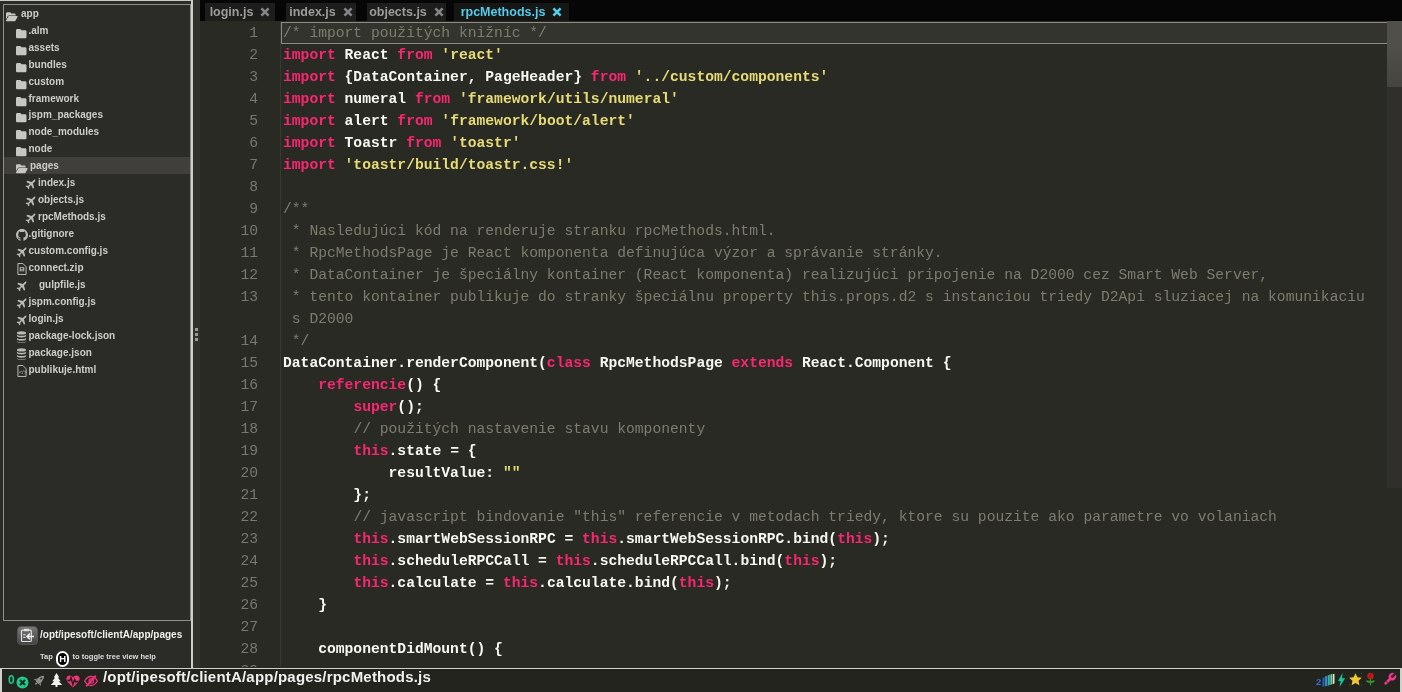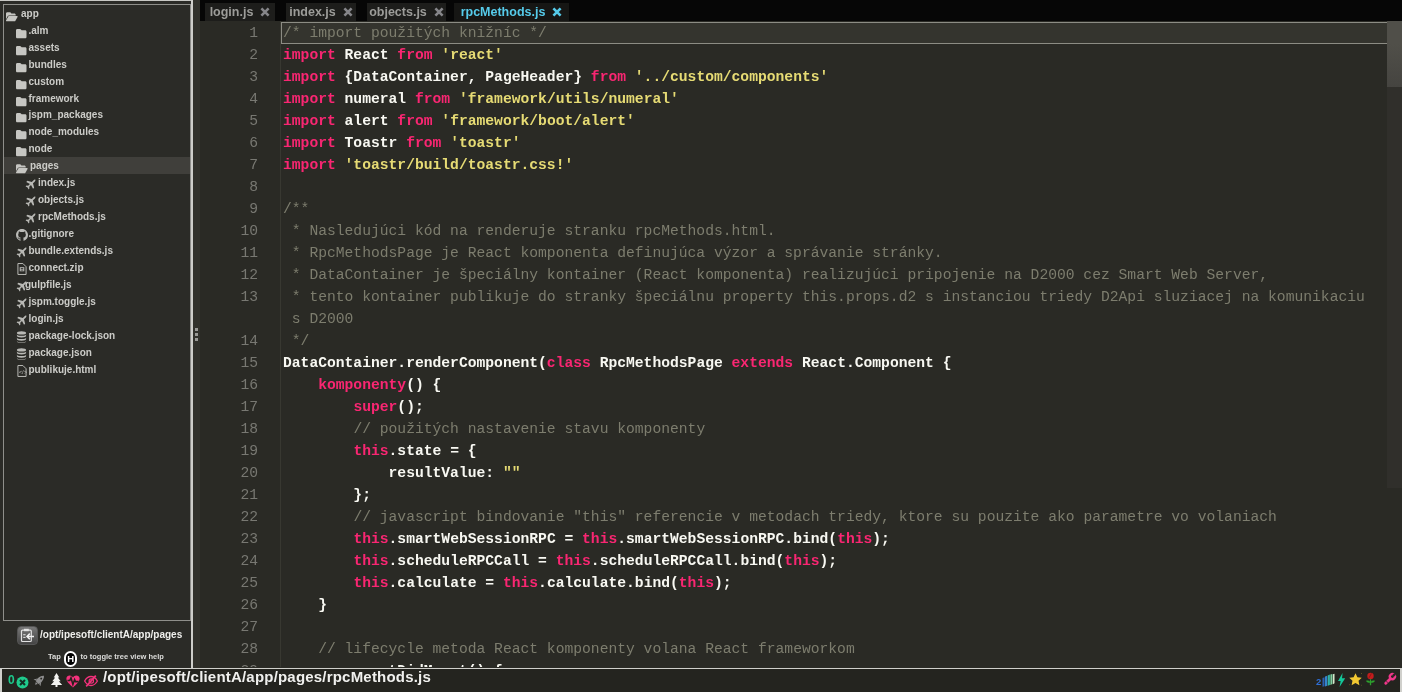--- a/index.html
+++ b/index.html
@@ -25,21 +25,21 @@
 #gut{position:absolute;left:0;top:1px;width:58px;margin:0;text-align:right;font-family:"Liberation Mono",monospace;font-size:14.67px;line-height:22px;color:#787872;}
 #code{position:absolute;left:83px;top:1px;margin:0;font-family:"Liberation Mono",monospace;font-weight:bold;font-size:14.67px;line-height:22px;color:#f8f8f2;}
 #code .k{color:#f92672;}
 #code .s{color:#e6db74;}
 #code .c{color:#7d7d6e;font-weight:normal;}
 #strack{position:absolute;left:1187px;top:0;width:15px;height:467px;background:#302f2b;}
 #sthumb{position:absolute;left:1187px;top:0;width:15px;height:66px;background:linear-gradient(#504f49 0 35%,#454440);}
 
 #clip{position:absolute;left:17px;top:626px;width:21px;height:19px;border-radius:4px;background:linear-gradient(#787878,#444444);border:1px solid #555555;box-sizing:border-box;display:flex;align-items:center;justify-content:center;}
 #tpath{position:absolute;left:40px;top:629px;font-size:10px;font-weight:bold;color:#efefec;}
-#help{position:absolute;left:0px;top:651px;width:196px;text-align:center;font-size:7.5px;font-weight:bold;color:#dddddb;margin-left:8px;}
+#help{position:absolute;left:0px;top:651px;width:196px;text-align:center;font-size:7.5px;font-weight:bold;color:#dddddb;}
 #hcirc{display:inline-block;width:9.5px;height:11.5px;line-height:11.5px;border:2px solid #fff;border-radius:8px;background:#000;font-size:9.5px;vertical-align:-3.5px;text-align:center;color:#fff;margin:0 1px;}
 
 #sbar{position:absolute;left:0;top:668px;width:1402px;height:24px;background:#24241f;border-top:1px solid #cfcfcb;box-sizing:border-box;}
 #sbar svg,#sbar .t2{position:absolute;}
 #lline{position:absolute;left:0;top:669px;width:2px;height:23px;background:#cfcfcb;}
 #spath{position:absolute;left:103px;top:668px;font-size:15px;font-weight:bold;color:#f0f0ee;letter-spacing:0.2px;}
 #szero{position:absolute;left:8px;top:673px;font-size:12px;font-weight:bold;color:#1dc98c;}
 #rline{position:absolute;left:1400px;top:669px;width:2px;height:23px;background:#d0d0cc;}
 </style></head>
 <body>
@@ -99,36 +99,36 @@
         <path d="M12.1 0.9 c0.7 0.7-0.2 1.9-1 2.6 L9.4 5 l1.4 5.2-1.3 1.3-2.4-4.3-2.1 2.1 0.2 2-1 1-1.1-2.4-2.4-1.1 1-1 2 0.2 2.1-2.1-4.3-2.4 1.3-1.3 5.2 1.4 1.6-1.6 c0.7-0.8 2.1-1.9 2.8-1.1 z" fill="#b9b9b5"></path>
       </svg></div>
     <div class="tl" style="left:38px;top:210px">rpcMethods.js</div>
     <div class="ti" style="left:16px;top:226.5px"><svg width="12" height="12" viewBox="0 0 16 16">
         <path fill="#bcbcb8" d="M8 0C3.58 0 0 3.58 0 8c0 3.54 2.29 6.53 5.47 7.59.4.07.55-.17.55-.38 0-.19-.01-.82-.01-1.49-2.01.37-2.53-.49-2.69-.94-.09-.23-.48-.94-.82-1.13-.28-.15-.68-.52-.01-.53.63-.01 1.08.58 1.23.82.72 1.21 1.87.87 2.33.66.07-.52.28-.87.51-1.07-1.78-.2-3.64-.89-3.64-3.95 0-.87.31-1.59.82-2.15-.08-.2-.36-1.02.08-2.12 0 0 .67-.21 2.2.82.64-.18 1.32-.27 2-.27s1.36.09 2 .27c1.53-1.04 2.2-.82 2.2-.82.44 1.1.16 1.92.08 2.12.51.56.82 1.27.82 2.15 0 3.07-1.87 3.75-3.65 3.95.29.25.54.73.54 1.48 0 1.07-.01 1.93-.01 2.2 0 .21.15.46.55.38A8.01 8.01 0 0 0 16 8c0-4.42-3.58-8-8-8z"></path>
       </svg></div>
     <div class="tl" style="left:28.5px;top:227px">.gitignore</div>
     <div class="ti" style="left:16px;top:243.5px"><svg width="11" height="11" viewBox="0 0 13 13">
         <path d="M12.1 0.9 c0.7 0.7-0.2 1.9-1 2.6 L9.4 5 l1.4 5.2-1.3 1.3-2.4-4.3-2.1 2.1 0.2 2-1 1-1.1-2.4-2.4-1.1 1-1 2 0.2 2.1-2.1-4.3-2.4 1.3-1.3 5.2 1.4 1.6-1.6 c0.7-0.8 2.1-1.9 2.8-1.1 z" fill="#b9b9b5"></path>
       </svg></div>
-    <div class="tl" style="left:28.5px;top:244px">bundle.extends.js</div>
+    <div class="tl" style="left:28.5px;top:244px">custom.config.js</div>
     <div class="ti" style="left:17px;top:260.5px"><svg width="10" height="12" viewBox="0 0 11 13">
         <path d="M1 0.5 h5.5 l3.5 3.5 v8.5 h-9 z" fill="none" stroke="#b9b9b5" stroke-width="1.1"></path>
         <rect x="3" y="4.5" width="5" height="4.5" fill="#b9b9b5"></rect>
         <rect x="4.1" y="5.6" width="2.8" height="0.9" fill="#2b2b27"></rect>
         <rect x="4.1" y="7.2" width="2.8" height="0.9" fill="#2b2b27"></rect>
       </svg></div>
     <div class="tl" style="left:28.5px;top:261px">connect.zip</div>
     <div class="ti" style="left:16px;top:277.5px"><svg width="11" height="11" viewBox="0 0 13 13">
         <path d="M12.1 0.9 c0.7 0.7-0.2 1.9-1 2.6 L9.4 5 l1.4 5.2-1.3 1.3-2.4-4.3-2.1 2.1 0.2 2-1 1-1.1-2.4-2.4-1.1 1-1 2 0.2 2.1-2.1-4.3-2.4 1.3-1.3 5.2 1.4 1.6-1.6 c0.7-0.8 2.1-1.9 2.8-1.1 z" fill="#b9b9b5"></path>
       </svg></div>
-    <div class="tl" style="left:25px;top:278px">gulpfile.js</div>
+    <div class="tl" style="left:39px;top:278px">gulpfile.js</div>
     <div class="ti" style="left:16px;top:294.5px"><svg width="11" height="11" viewBox="0 0 13 13">
         <path d="M12.1 0.9 c0.7 0.7-0.2 1.9-1 2.6 L9.4 5 l1.4 5.2-1.3 1.3-2.4-4.3-2.1 2.1 0.2 2-1 1-1.1-2.4-2.4-1.1 1-1 2 0.2 2.1-2.1-4.3-2.4 1.3-1.3 5.2 1.4 1.6-1.6 c0.7-0.8 2.1-1.9 2.8-1.1 z" fill="#b9b9b5"></path>
       </svg></div>
-    <div class="tl" style="left:28.5px;top:295px">jspm.toggle.js</div>
+    <div class="tl" style="left:28.5px;top:295px">jspm.config.js</div>
     <div class="ti" style="left:16px;top:311.5px"><svg width="11" height="11" viewBox="0 0 13 13">
         <path d="M12.1 0.9 c0.7 0.7-0.2 1.9-1 2.6 L9.4 5 l1.4 5.2-1.3 1.3-2.4-4.3-2.1 2.1 0.2 2-1 1-1.1-2.4-2.4-1.1 1-1 2 0.2 2.1-2.1-4.3-2.4 1.3-1.3 5.2 1.4 1.6-1.6 c0.7-0.8 2.1-1.9 2.8-1.1 z" fill="#b9b9b5"></path>
       </svg></div>
     <div class="tl" style="left:28.5px;top:312px">login.js</div>
     <div class="ti" style="left:16px;top:328.5px"><svg width="11" height="12" viewBox="0 0 12 13">
         <g fill="#b9b9b5">
           <ellipse cx="6" cy="2" rx="5" ry="1.8"></ellipse>
           <path d="M1 3.4 a5 1.8 0 0 0 10 0 v1.8 a5 1.8 0 0 1 -10 0 z"></path>
           <path d="M1 7 a5 1.8 0 0 0 10 0 v1.8 a5 1.8 0 0 1 -10 0 z"></path>
           <path d="M1 10.6 a5 1.8 0 0 0 10 0 v0.6 a5 1.8 0 0 1 -10 0 z"></path>
@@ -212,33 +212,32 @@
 <span class="k">import</span> <span class="s">'toastr/build/toastr.css!'</span>
 
 <span class="c">/**</span>
 <span class="c"> * Nasledujúci kód na renderuje stranku rpcMethods.html.</span>
 <span class="c"> * RpcMethodsPage je React komponenta definujúca výzor a správanie stránky.</span>
 <span class="c"> * DataContainer je špeciálny kontainer (React komponenta) realizujúci pripojenie na D2000 cez Smart Web Server,</span>
 <span class="c"> * tento kontainer publikuje do stranky špeciálnu property this.props.d2 s instanciou triedy D2Api sluziacej na komunikaciu</span>
 <span class="c"> s D2000</span>
 <span class="c"> */</span>
 DataContainer.renderComponent(<span class="k">class</span> RpcMethodsPage <span class="k">extends</span> React.Component {
-    <span class="k">komponenty</span>() {
+    <span class="k">referencie</span>() {
         <span class="k">super</span>();
         <span class="c">// použitých nastavenie stavu komponenty</span>
         <span class="k">this</span>.state = {
             resultValue: <span class="s">""</span>
         };
         <span class="c">// javascript bindovanie "this" referencie v metodach triedy, ktore su pouzite ako parametre vo volaniach</span>
         <span class="k">this</span>.smartWebSessionRPC = <span class="k">this</span>.smartWebSessionRPC.bind(<span class="k">this</span>);
         <span class="k">this</span>.scheduleRPCCall = <span class="k">this</span>.scheduleRPCCall.bind(<span class="k">this</span>);
         <span class="k">this</span>.calculate = <span class="k">this</span>.calculate.bind(<span class="k">this</span>);
     }
 
-    <span class="c">// lifecycle metoda React komponenty volana React frameworkom</span>
     componentDidMount() {</pre>
 <div id="strack"></div>
 <div id="sthumb"></div>
 </div>
 <div id="clip">
     <svg width="15" height="15" viewBox="0 0 15 15">
       <rect x="1.5" y="2.2" width="9.8" height="11.3" rx="1" fill="none" stroke="#e2e2e2" stroke-width="1.2"></rect>
       <path d="M4 0.8 h4.8 v2.4 h-4.8 z" fill="#e2e2e2"></path>
       <rect x="3.2" y="6.2" width="2.4" height="1.1" fill="#e2e2e2"></rect>
       <rect x="3.2" y="8.8" width="2.4" height="1.1" fill="#e2e2e2"></rect>

